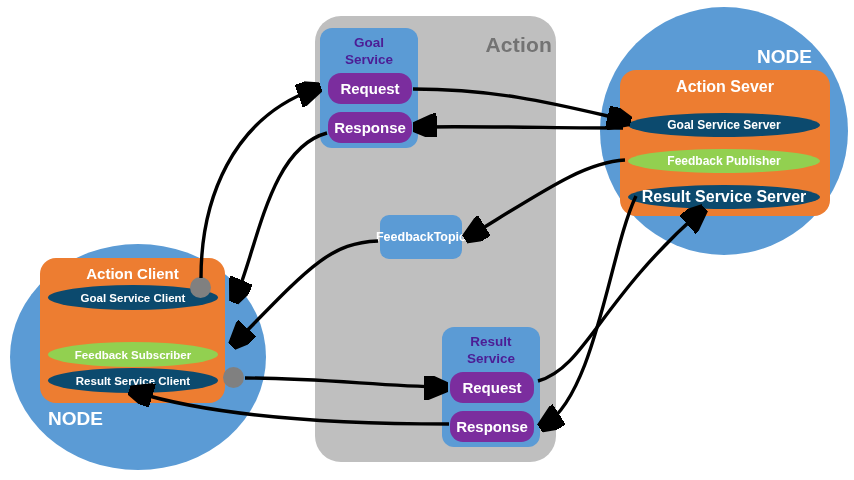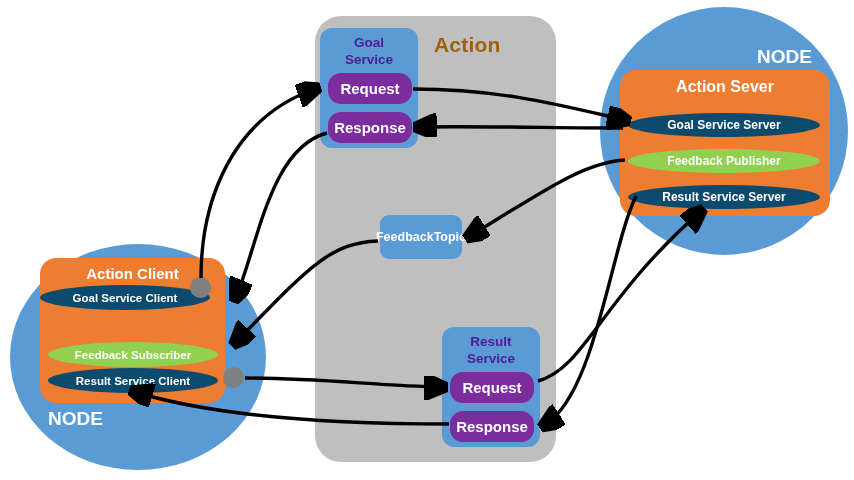--- a/index.html
+++ b/index.html
@@ -6,22 +6,22 @@
   body{width:854px;height:480px;overflow:hidden;
        font-family:"Liberation Sans", sans-serif;}
   #stage{position:relative;width:854px;height:480px;background:#fff;}
 
   
   .action-panel{
     position:absolute;left:315px;top:16px;width:241px;height:446px;
     background:#bfbfbf;border-radius:26px;
   }
   .action-title{
-    position:absolute;left:434px;top:33px;width:118px;text-align:left;
-    font-size:21px;font-weight:bold;color:#a16207;letter-spacing:.2px;
+    position:absolute;left:434px;top:33px;width:118px;text-align:right;
+    font-size:21px;font-weight:bold;color:#737373;letter-spacing:.2px;
   }
 
   
   .node-circle{position:absolute;border-radius:50%;background:#5b9bd5;}
   #node-client{left:10px;top:244px;width:256px;height:226px;border-radius:50%;}
   #node-server{left:600px;top:7px;width:248px;height:248px;}
 
   .node-label{position:absolute;color:#ffffff;font-weight:bold;font-size:19px;}
   #node-label-client{left:48px;top:408px;}
   #node-label-server{left:757px;top:46px;}
@@ -35,27 +35,27 @@
     color:#ffffff;font-weight:bold;font-size:15px;top:7px;}
   #action-server-box .action-box-title{font-size:16px;top:8px;}
 
   
   .ellipse{position:absolute;border-radius:50%;display:flex;
     align-items:center;justify-content:center;
     color:#ffffff;font-weight:bold;font-size:11.5px;text-align:center;}
   .ellipse.yellow{background:#0c4a6e;}
   .ellipse.green{background:#92d050;}
 
-  #e-goal-client      {left:40px;top:285px;width:170px;height:25px;}
+  #e-goal-client      {left:48px;top:285px;width:170px;height:25px;}
   #e-feedback-client  {left:48px;top:342px;width:170px;height:25px;}
   #e-result-client    {left:48px;top:368px;width:170px;height:25px;}
 
   #e-goal-server      {left:628px;top:113px;width:192px;height:24px;font-size:12px;}
   #e-feedback-server  {left:628px;top:149px;width:192px;height:24px;font-size:12px;}
-  #e-result-server    {left:628px;top:185px;width:192px;height:24px;font-size:12px;}
+  #e-result-server    {left:628px;top:185px;width:192px;height:24px;font-size:16px;}
 
   
   .svc-box{position:absolute;background:#5b9bd5;border-radius:12px;}
   #svc-goal  {left:320px;top:28px;width:98px;height:120px;}
   #svc-result{left:442px;top:327px;width:98px;height:120px;}
 
   .svc-title{position:absolute;width:100%;text-align:center;top:6px;
     color:#4c1d95;font-weight:bold;font-size:13.5px;line-height:17px;}
 
   .msg{position:absolute;background:#7b2d9e;border-radius:13px;

